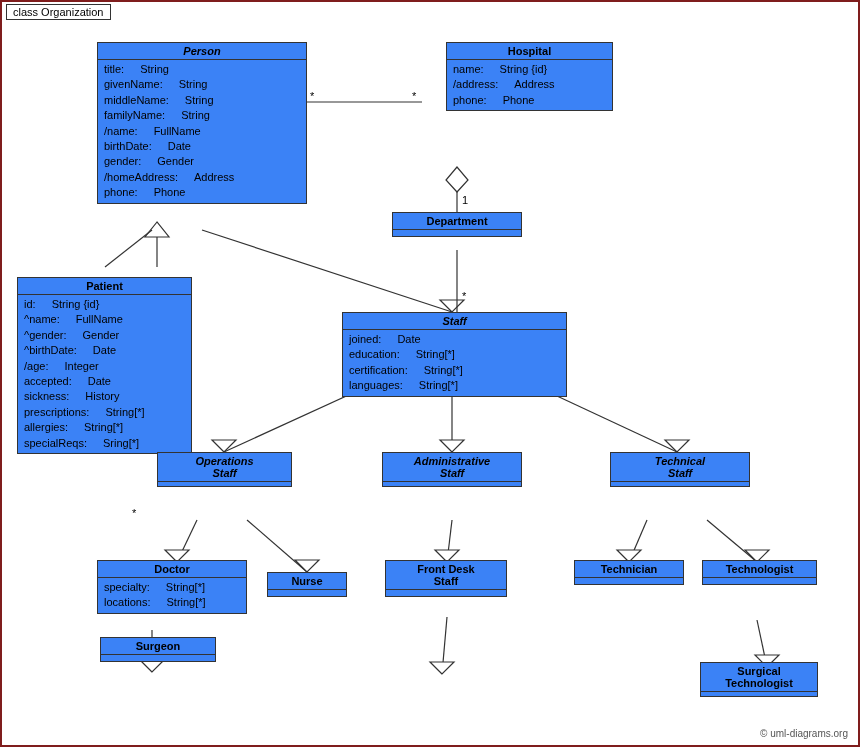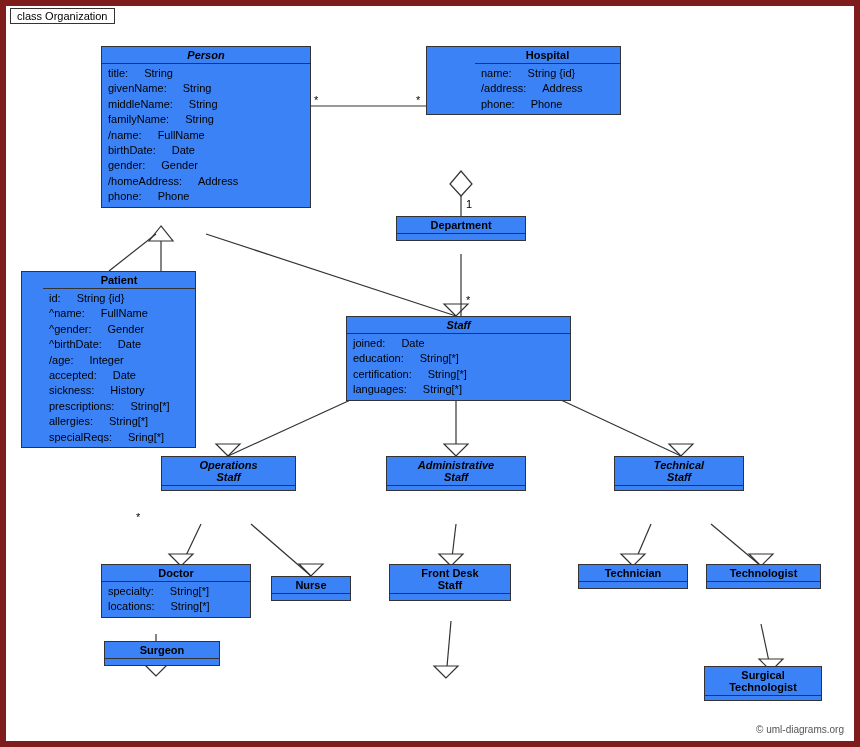--- a/index.html
+++ b/index.html
@@ -10,21 +10,21 @@
       width: 860px;
       height: 747px;
       overflow: hidden;
       position: relative;
     }
     #diagram-container {
       position: relative;
       width: 860px;
       height: 747px;
       background: #fff;
-      border: 6px solid #7f1d1d;
+      border: 2px solid #7f1d1d;
     }
     .class-label {
       position: absolute;
       top: 2px;
       left: 4px;
       background: #fff;
       border: 1px solid #333;
       padding: 1px 6px;
       font-size: 11px;
     }
@@ -174,39 +174,39 @@
           <span class="attr-name">/homeAddress:</span>
           <span class="attr-type">Address</span>
         </div>
       <div class="attr-row">
           <span class="attr-name">phone:</span>
           <span class="attr-type">Phone</span>
         </div>
     </div>
   </div>
 
-  <div class="uml-class" style="left:420px;top:40px;width:195px;padding-left:48px;">
+  <div class="uml-class" style="left:444px;top:40px;width:167px;">
     <div class="class-title normal">Hospital</div>
     <div class="class-body">
       <div class="attr-row">
           <span class="attr-name">name:</span>
           <span class="attr-type">String {id}</span>
         </div>
       <div class="attr-row">
           <span class="attr-name">/address:</span>
           <span class="attr-type">Address</span>
         </div>
       <div class="attr-row">
           <span class="attr-name">phone:</span>
           <span class="attr-type">Phone</span>
         </div>
     </div>
   </div>
 
-  <div class="uml-class" style="left:15px;top:265px;width:175px;padding-left:21px;">
+  <div class="uml-class" style="left:15px;top:275px;width:175px;">
     <div class="class-title normal">Patient</div>
     <div class="class-body">
       <div class="attr-row">
           <span class="attr-name">id:</span>
           <span class="attr-type">String {id}</span>
         </div>
       <div class="attr-row">
           <span class="attr-name">^name:</span>
           <span class="attr-type">FullName</span>
         </div>
@@ -275,21 +275,21 @@
   <div class="uml-class" style="left:155px;top:450px;width:135px;">
     <div class="class-title" style="font-style:italic;font-weight:bold;">Operations<br>Staff</div>
     <div class="class-body" style="min-height:4px;"></div>
   </div>
 
   <div class="uml-class" style="left:380px;top:450px;width:140px;">
     <div class="class-title" style="font-weight:bold;">Administrative<br>Staff</div>
     <div class="class-body" style="min-height:4px;"></div>
   </div>
 
-  <div class="uml-class" style="left:608px;top:450px;width:130px;">
+  <div class="uml-class" style="left:608px;top:450px;width:140px;">
     <div class="class-title" style="font-style:italic;font-weight:bold;">Technical<br>Staff</div>
     <div class="class-body" style="min-height:4px;"></div>
   </div>
 
   <div class="uml-class" style="left:95px;top:558px;width:150px;">
     <div class="class-title normal">Doctor</div>
     <div class="class-body">
       <div class="attr-row">
           <span class="attr-name">specialty:</span>
           <span class="attr-type">String[*]</span>

